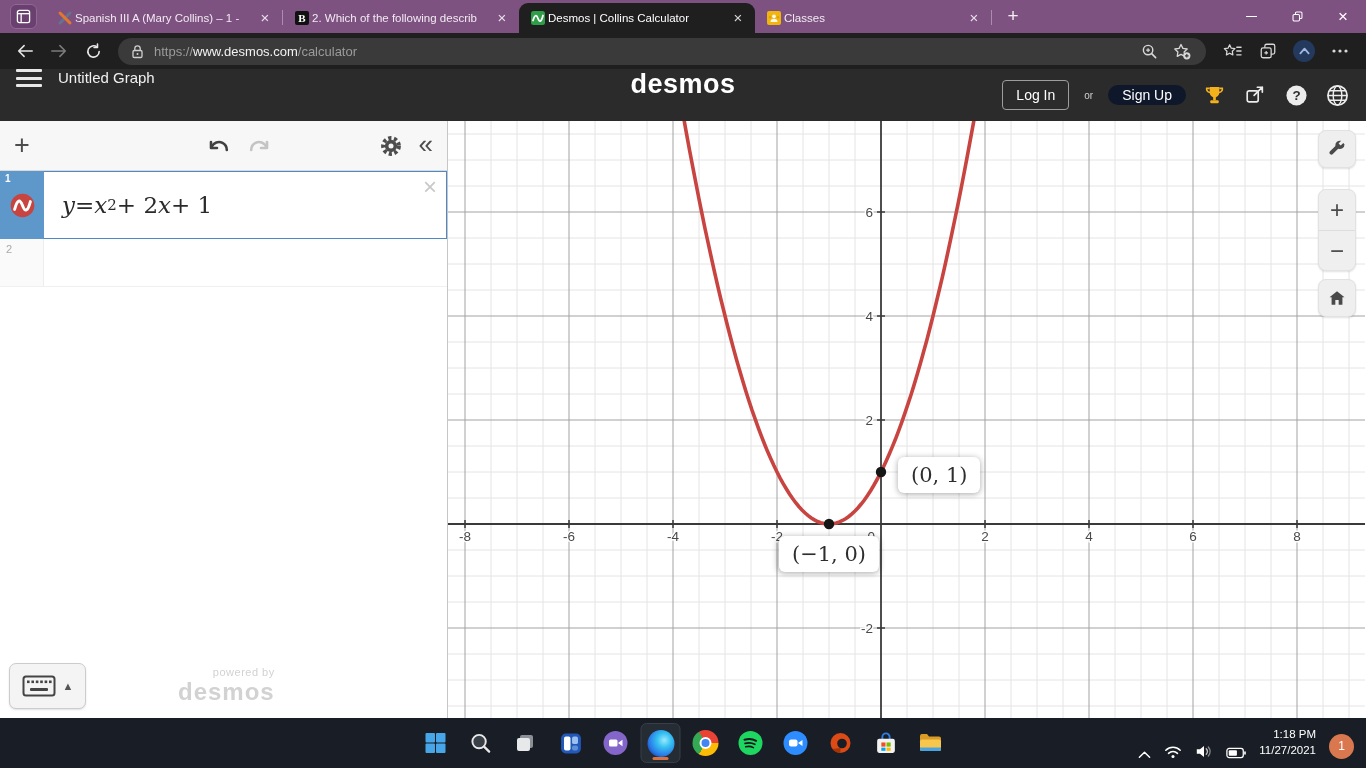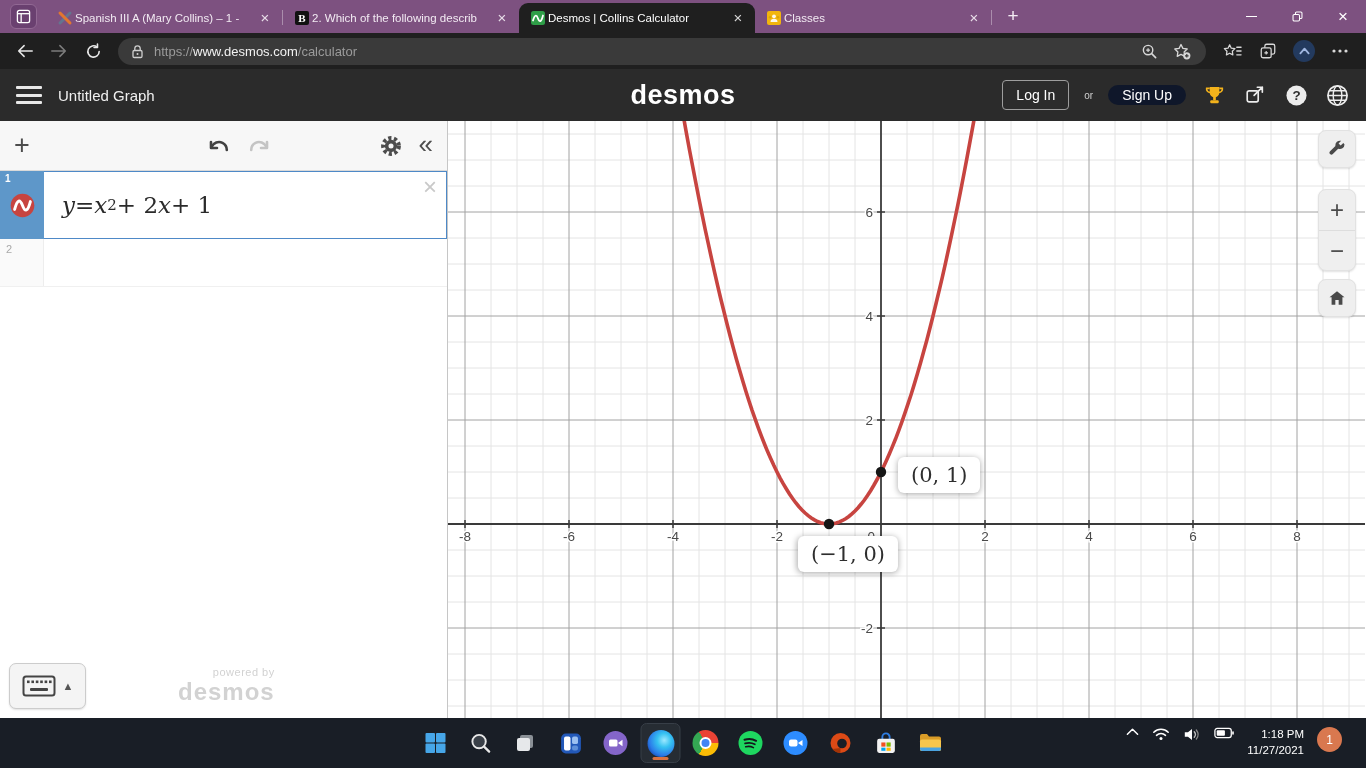--- a/index.html
+++ b/index.html
@@ -26,21 +26,21 @@
 .navbtn{width:30px;height:30px;display:flex;align-items:center;justify-content:center}
 .addressbar{flex:1;height:27px;background:#3a3a3a;border-radius:14px;display:flex;align-items:center;padding:0 12px;gap:9px;margin:12px 6px}
 .url{font-size:13px;color:#9b9b9b;white-space:nowrap}
 .url .host{color:#f2f2f2}
 .abspacer{flex:1}
 .abicon{width:24px;height:24px;display:flex;align-items:center;justify-content:center}
 .tbicon{width:32px;height:30px;display:flex;align-items:center;justify-content:center}
 .extcircle{width:22px;height:22px;border-radius:50%;background:#233a5e;display:flex;align-items:center;justify-content:center}
 
 
-.dheader{position:absolute;top:69px;width:100%;height:52px;background:#2b2b2b;display:flex;align-items:center;padding:0 16px;color:#ededed}
+.dheader{position:absolute;top:69px;width:100%;height:52px;background:#2b2b2b;display:flex;padding:0 16px;color:#ededed}
 .hamburger{width:26px;height:18px;display:flex;flex-direction:column;justify-content:space-between;margin-right:16px}
 .hamburger div{height:3px;background:#e8e8e8;border-radius:1px}
 .gtitle{font-size:15px;color:#f0f0f0}
 .dlogo{position:absolute;left:50%;transform:translateX(-50%);font-size:27px;font-weight:bold;letter-spacing:.5px;color:#fff}
 .dright{margin-left:auto;display:flex;align-items:center;gap:15px}
 .login{border:1px solid #9d9d9d;border-radius:4px;padding:6px 13px;font-size:14px;color:#fff;background:transparent}
 .orword{color:#cfcfcf;font-size:10px}
 .signup{background:#0f172a;border:none;border-radius:12px;padding:2px 14px;font-size:14px;color:#fff}
 .hicon{width:26px;height:26px;display:flex;align-items:center;justify-content:center}
 
@@ -80,21 +80,21 @@
 
 
 .taskbar{position:absolute;top:718px;width:100%;height:50px;background:#191e26;display:flex;align-items:center}
 .tb-center{position:absolute;left:50%;top:5px;transform:translateX(-50%);display:flex;gap:5px}
 .app{width:40px;height:40px;border-radius:6px;display:flex;align-items:center;justify-content:center;position:relative}
 .app.active{background:#262c33;border:1px solid #373e47}
 .app.active::after{content:"";position:absolute;bottom:2px;left:50%;transform:translateX(-50%);width:16px;height:3px;border-radius:2px;background:#d97243}
 .edgeball{width:27px;height:27px;border-radius:50%;background:radial-gradient(circle at 62% 38%,#9de8ff 0%,#35c1f1 30%,#2b7de9 62%,#1b54c0 78%,#21c063 100%)}
 .chromeball{width:26px;height:26px;border-radius:50%;background:conic-gradient(from -30deg,#ea4335 0 120deg,#fbbc05 0 240deg,#34a853 0 360deg);display:flex;align-items:center;justify-content:center}
 .chromein{width:12px;height:12px;border-radius:50%;background:#4285f4;border:2.5px solid #fff}
-.tray{margin-left:auto;display:flex;align-items:flex-start;gap:13px;padding-right:24px;color:#fff}
+.tray{margin-left:auto;display:flex;align-items:flex-end;gap:13px;padding-right:12px;color:#fff}
 .clock{font-size:11.5px;text-align:right;line-height:1.35;color:#fff}
 .badge{width:25px;height:25px;border-radius:50%;background:#d9784f;color:#fff;font-size:12px;display:flex;align-items:center;justify-content:center}
 .trayic{display:flex;align-items:center;justify-content:center}
 </style>
 </head>
 <body>
 
 <div class="window">
 
   <div class="tabbar">
@@ -435,21 +435,21 @@
         <div class="zoomgroup">
           <div class="zbtn">+</div>
           <div class="zbtn">−</div>
         </div>
         <div class="gbtn homebtn">
           <svg width="20" height="20" viewBox="0 0 24 24">
               <path d="M12 4 L3 11 H5.5 V20 H10 V14.5 H14 V20 H18.5 V11 H21 Z" fill="#4a4a4a"></path>
             </svg>
         </div>
       </div>
-    <div class="pt-label" style="left: 400px; top: 415px; transform: translateX(-50%);">(−1, 0)</div>
+    <div class="pt-label" style="left: 381px; top: 415px; transform: translateX(-50%);">(−1, 0)</div>
         <div class="pt-label" style="left: 450px; top: 336px;">(0, 1)</div>
       </div>
   </div>
 
   <div class="taskbar">
     <div class="tb-center">
       <div class="app">
         <svg width="24" height="24" viewBox="0 0 24 24">
             <g fill="#46a6e8">
               <rect x="2" y="2" width="9.5" height="9.5" rx="1"></rect>

